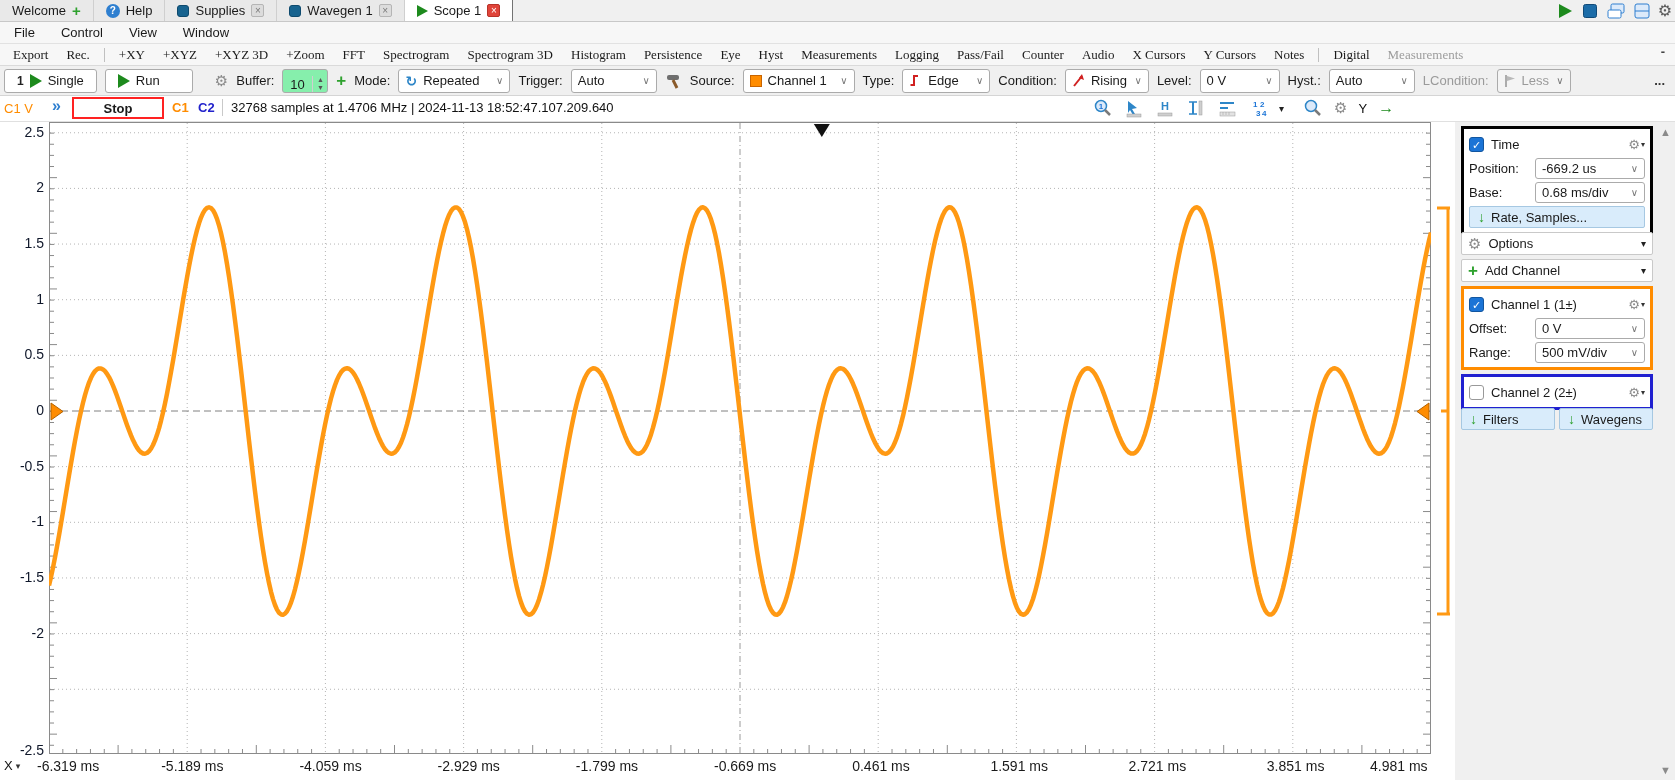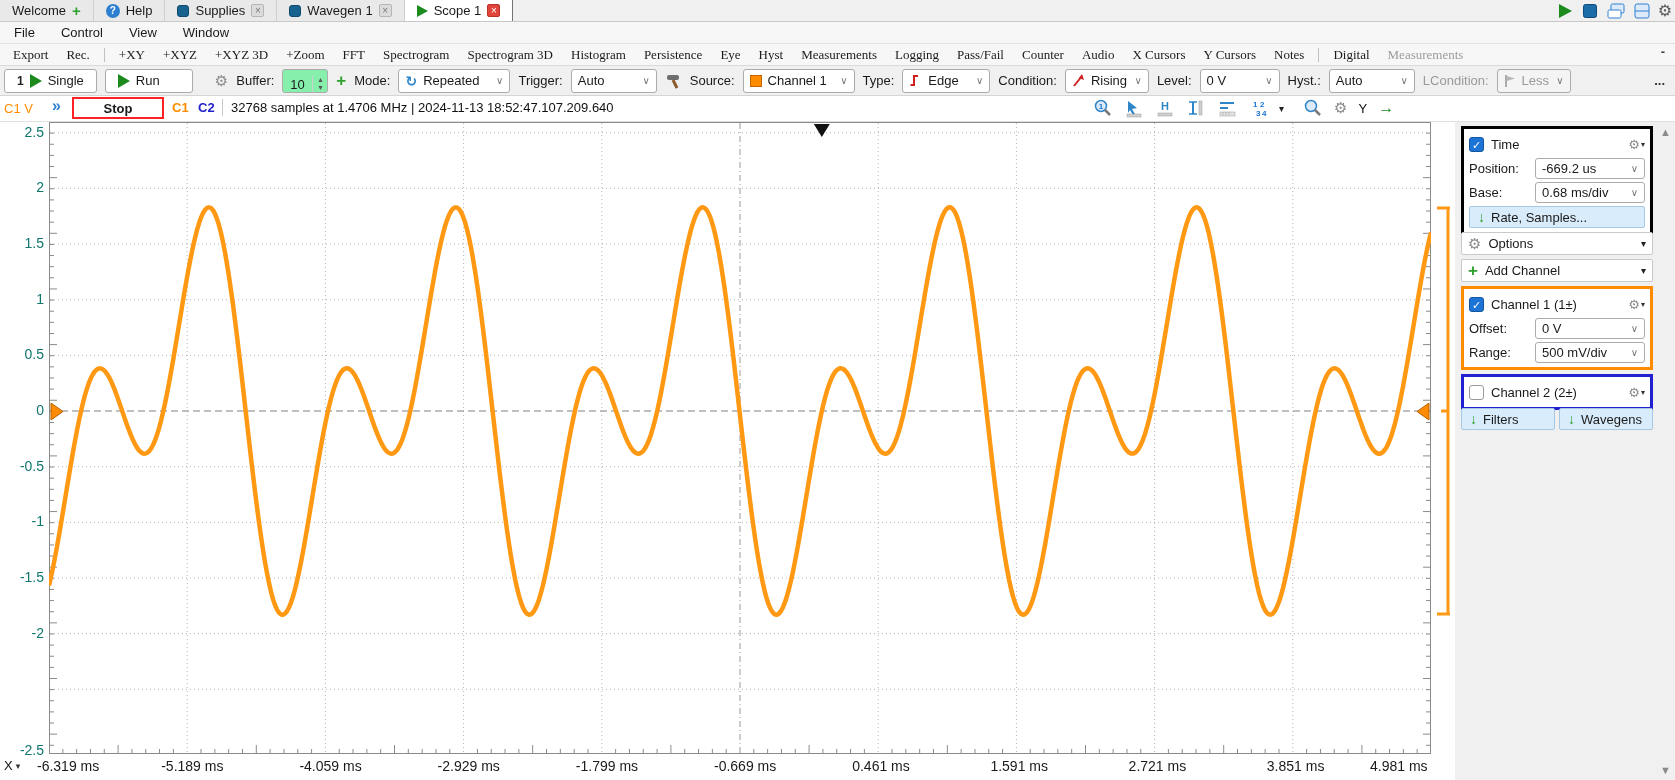--- a/index.html
+++ b/index.html
@@ -75,21 +75,21 @@
   #scope-status { position:absolute; left:231px; top:4px; color:#111; white-space:nowrap; }
   #scope-tools { position:absolute; left:1093px; top:2px; display:flex; align-items:center; gap:11px; }
   .tool-ico { width:20px; height:20px; display:flex; align-items:center; justify-content:center; }
   .tool-caret { color:#222; font-size:10px; }
   .y-axis-btn { font-size:13px; color:#111; }
   .green-arrow { color:#1d8a1d; font-weight:bold; font-size:16px; }
 
   
   #plotwrap { position:absolute; left:0; top:122px; width:1455px; height:658px; background:#ffffff; }
   #plot-svg { position:absolute; left:49px; top:0; }
-  .ylab { position:absolute; width:44px; text-align:right; color:#0f766e; font-size:14px; }
+  .ylab { position:absolute; width:44px; text-align:right; color:#0f172a; font-size:14px; }
   .xlab { position:absolute; color:#1a1a1a; font-size:14px; white-space:nowrap;margin-left:7px; }
   #x-selector { position:absolute; left:4px; top:636px; color:#111; font-size:13px; display:flex; gap:3px; align-items:center; }
   #x-selector .dd-caret { font-size:9px; color:#333; }
 
   
   #panel { position:absolute; left:1455px; top:122px; width:220px; height:658px; background:#f0f0f0; }
   .pbox { position:absolute; left:6px; width:192px; background:#fff; }
   .pbox-inner { padding:3px; }
   #time-box { top:4px; border:3px solid #000; }
   #ch1-box { top:164px; border:3px solid #ff8c00; }

